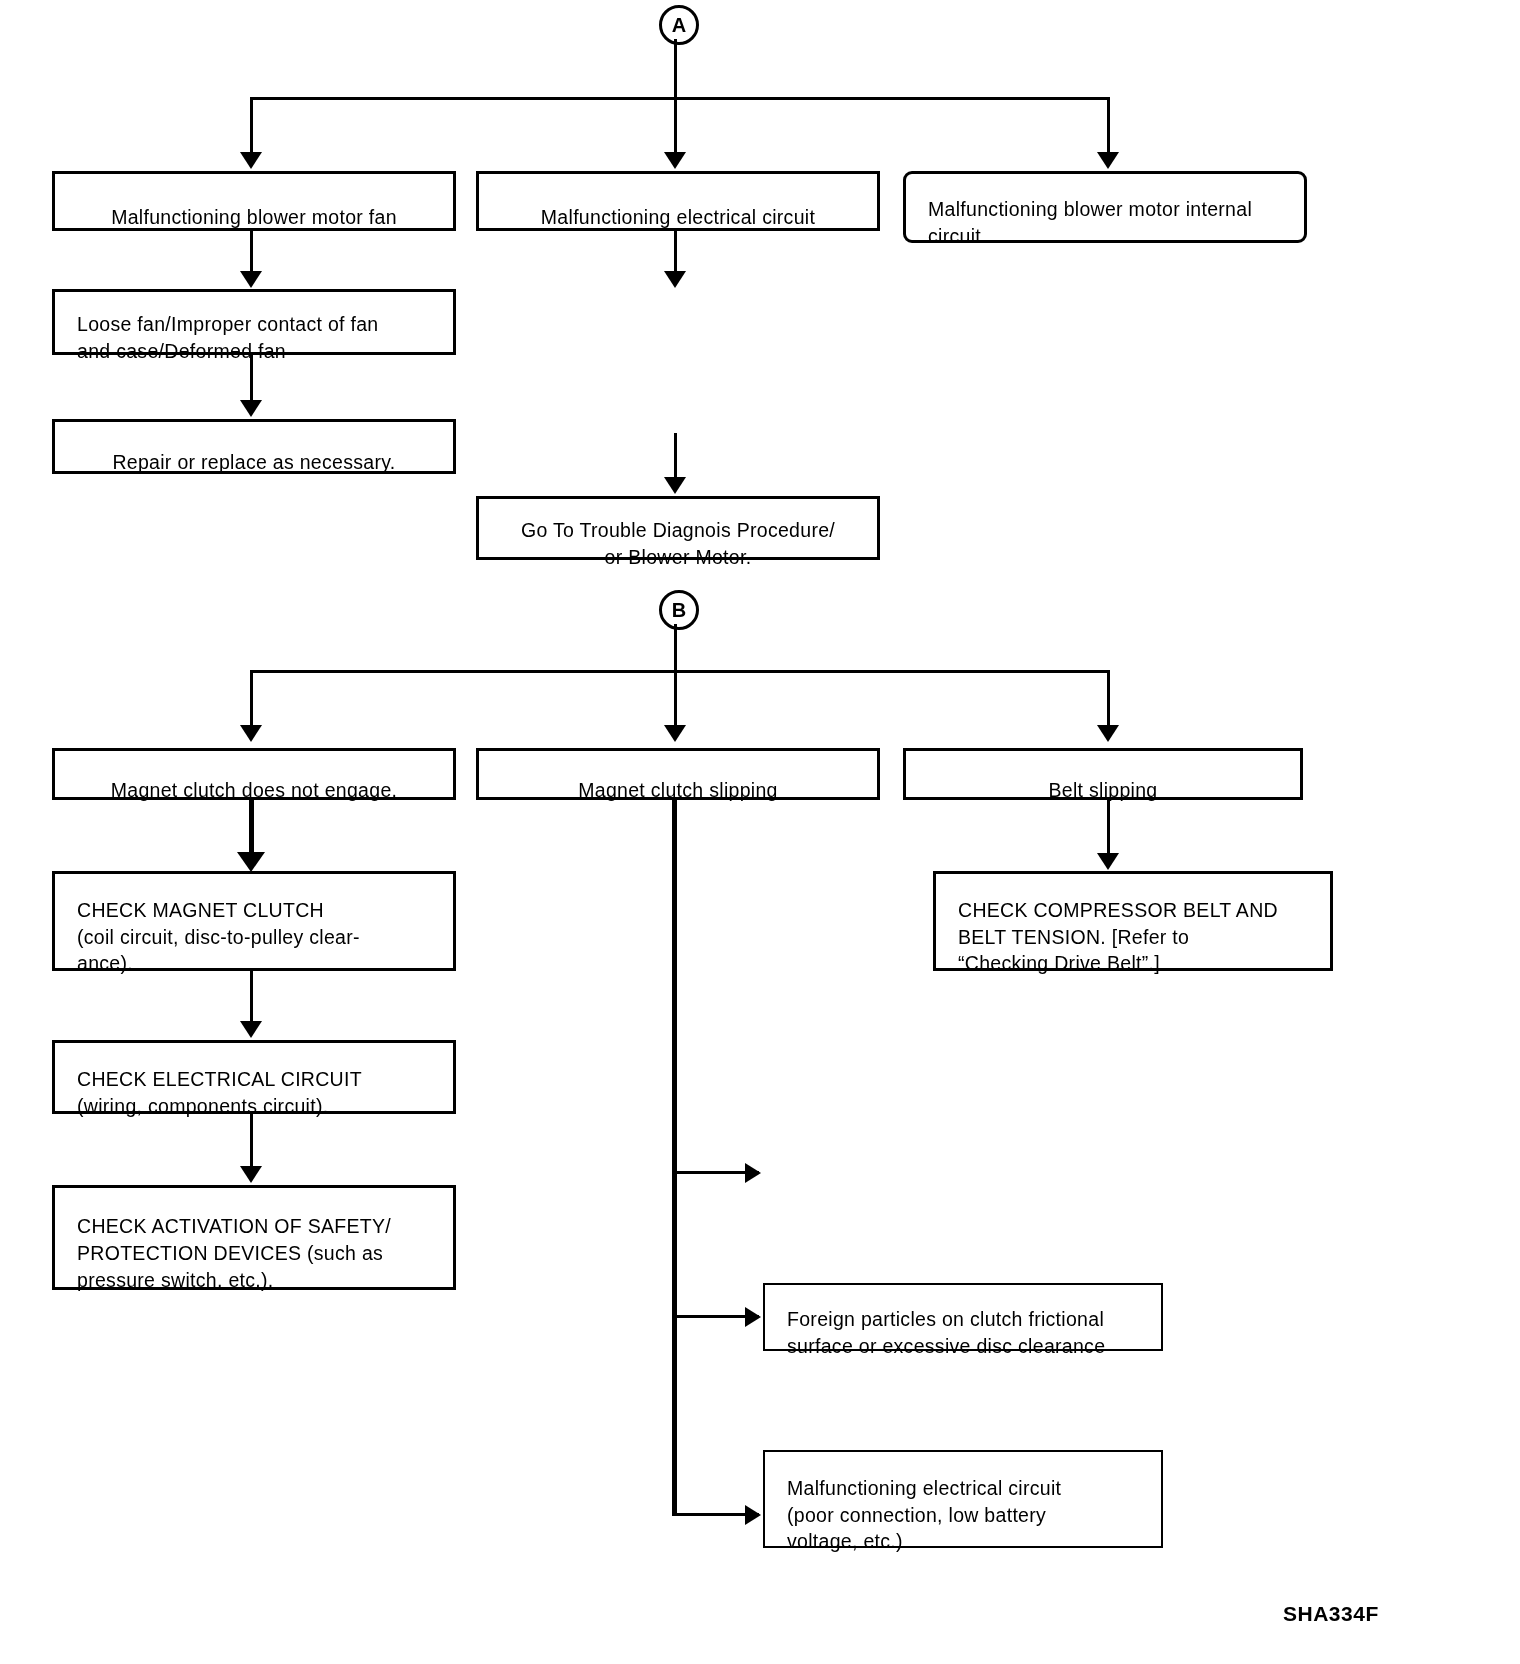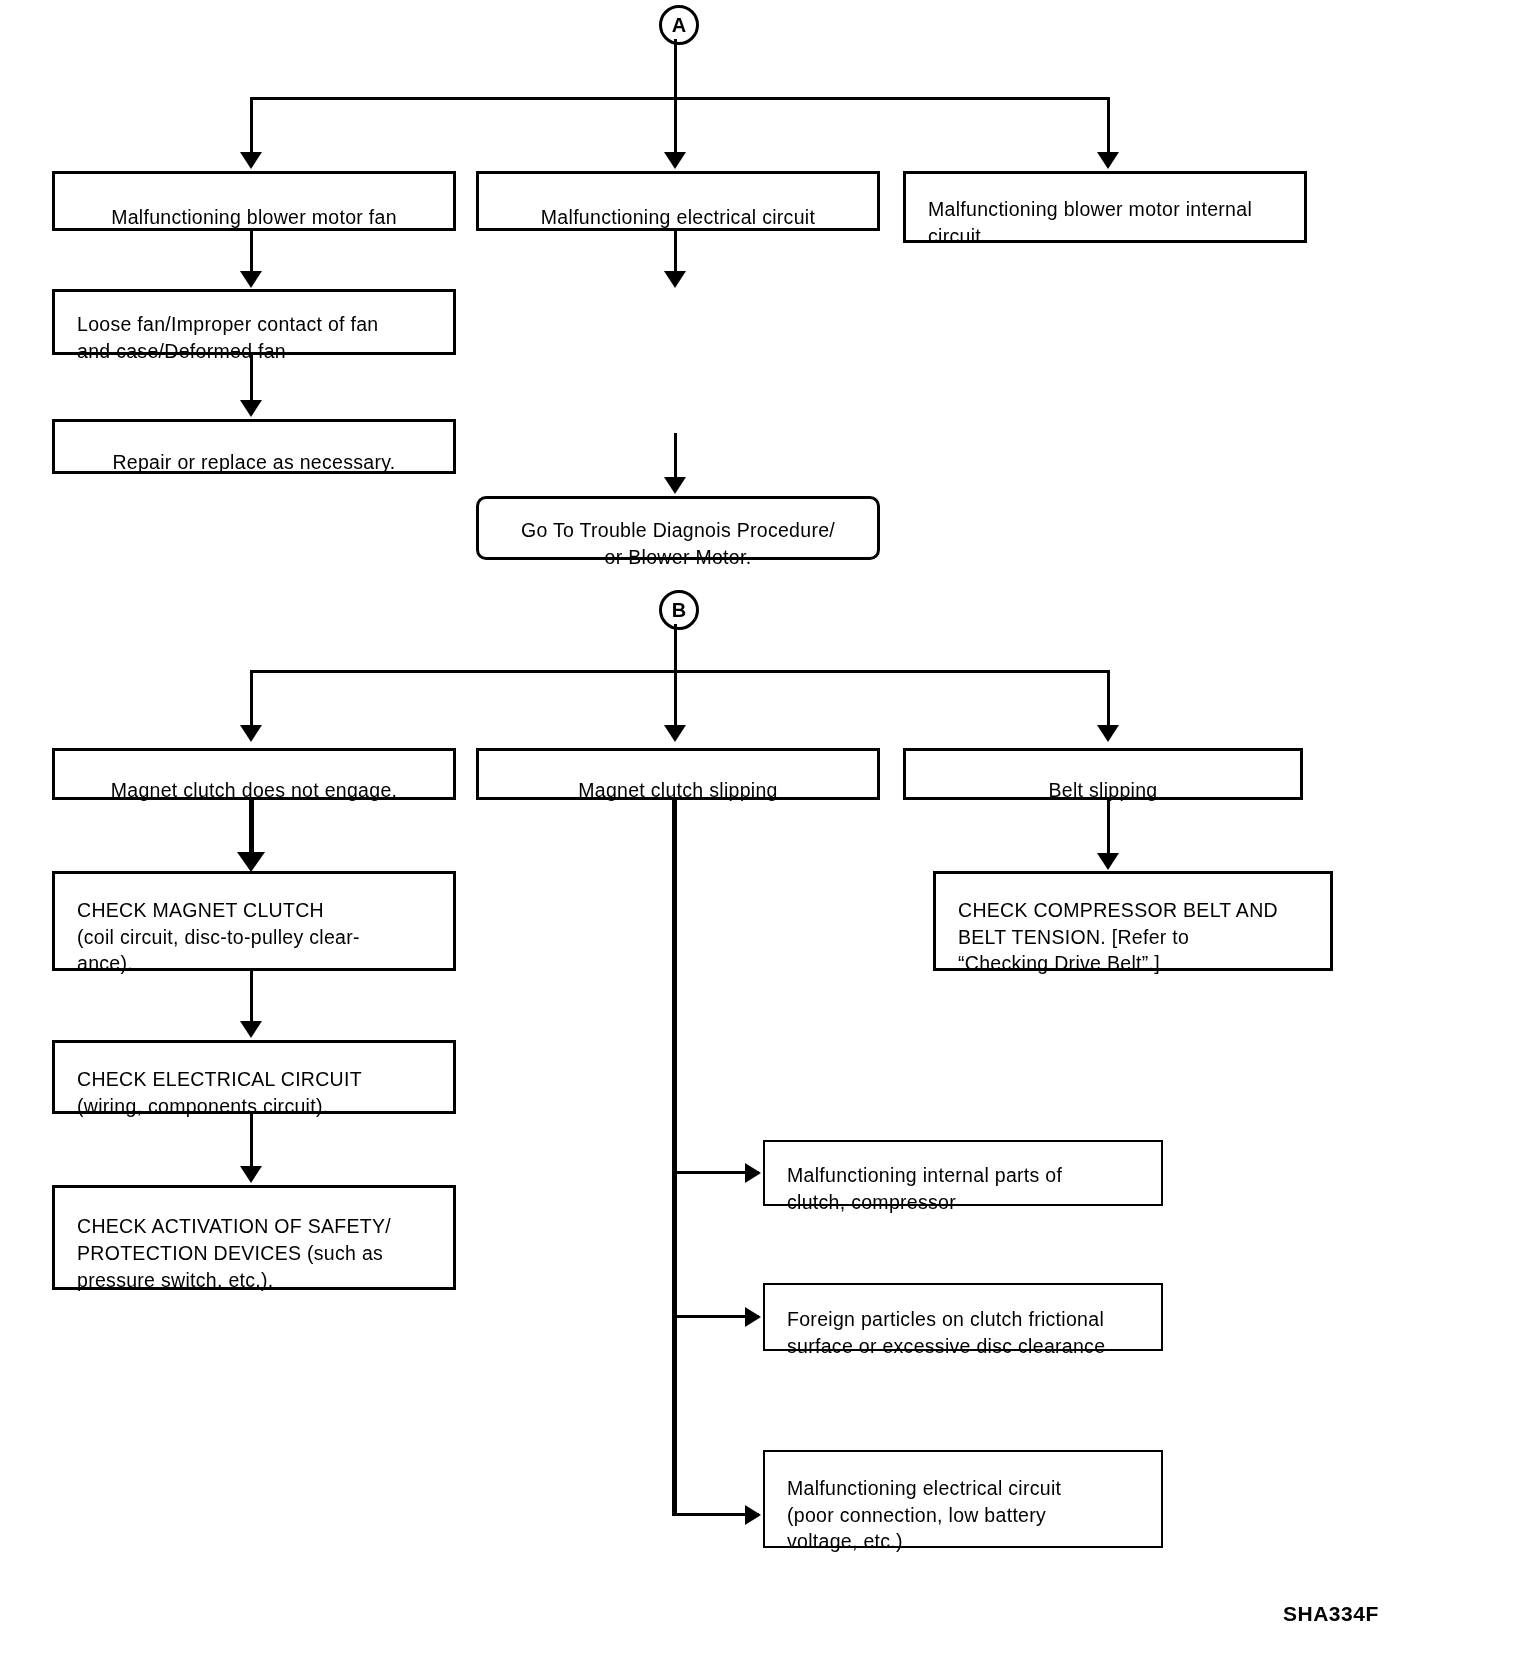--- a/index.html
+++ b/index.html
@@ -137,26 +137,26 @@
     <span class="txt">Malfunctioning electrical circuit</span>
   </div>
 
   <div class="vline" style="left:674px; top:231px; height:45px;"></div>
   <div class="arrow-down" style="left:664px; top:271px;"></div>
 
 
   <div class="vline" style="left:674px; top:433px; height:50px;"></div>
   <div class="arrow-down" style="left:664px; top:477px;"></div>
 
-  <div class="box center" style="left:476px; top:496px; width:404px; height:64px;border-radius:10px;">
+  <div class="box center" style="left:476px; top:496px; width:404px; height:64px;">
     <span class="txt">Go To Trouble Diagnois Procedure/
 or Blower Motor.</span>
   </div>
 
-  <div class="box left" style="left:903px; top:171px; width:404px; height:72px;">
+  <div class="box left" style="left:903px; top:171px; width:404px; height:72px;border-radius:9px;">
     <span class="txt">Malfunctioning blower motor internal
 circuit</span>
   </div>
 
   <div class="tag" style="left:659px; top:590px;">B</div>
   <div class="vline" style="left:674px; top:624px; height:48px;"></div>
 
   <div class="hline" style="left:250px; top:670px; width:860px;"></div>
   <div class="vline" style="left:250px; top:670px; height:58px;"></div>
   <div class="vline" style="left:674px; top:670px; height:58px;"></div>
@@ -196,24 +196,20 @@
   </div>
 
   <div class="box center" style="left:476px; top:748px; width:404px; height:52px;">
     <span class="txt">Magnet clutch slipping</span>
   </div>
 
   <div class="vline fat" style="left:672px; top:800px; height:716px;"></div>
 
   <div class="hline" style="left:672px; top:1171px; width:87px;"></div>
   <div class="arrow-right" style="left:745px; top:1163px;"></div>
-  <div class="box left thin" style="left:763px; top:1140px; width:400px; height:66px;">
-    <span class="txt">Malfunctioning internal parts of
-clutch, compressor</span>
-  </div>
 
   <div class="hline" style="left:672px; top:1315px; width:87px;"></div>
   <div class="arrow-right" style="left:745px; top:1307px;"></div>
   <div class="box left thin" style="left:763px; top:1283px; width:400px; height:68px;">
     <span class="txt">Foreign particles on clutch frictional
 surface or excessive disc clearance</span>
   </div>
 
   <div class="hline" style="left:672px; top:1513px; width:87px;"></div>
   <div class="arrow-right" style="left:745px; top:1505px;"></div>

